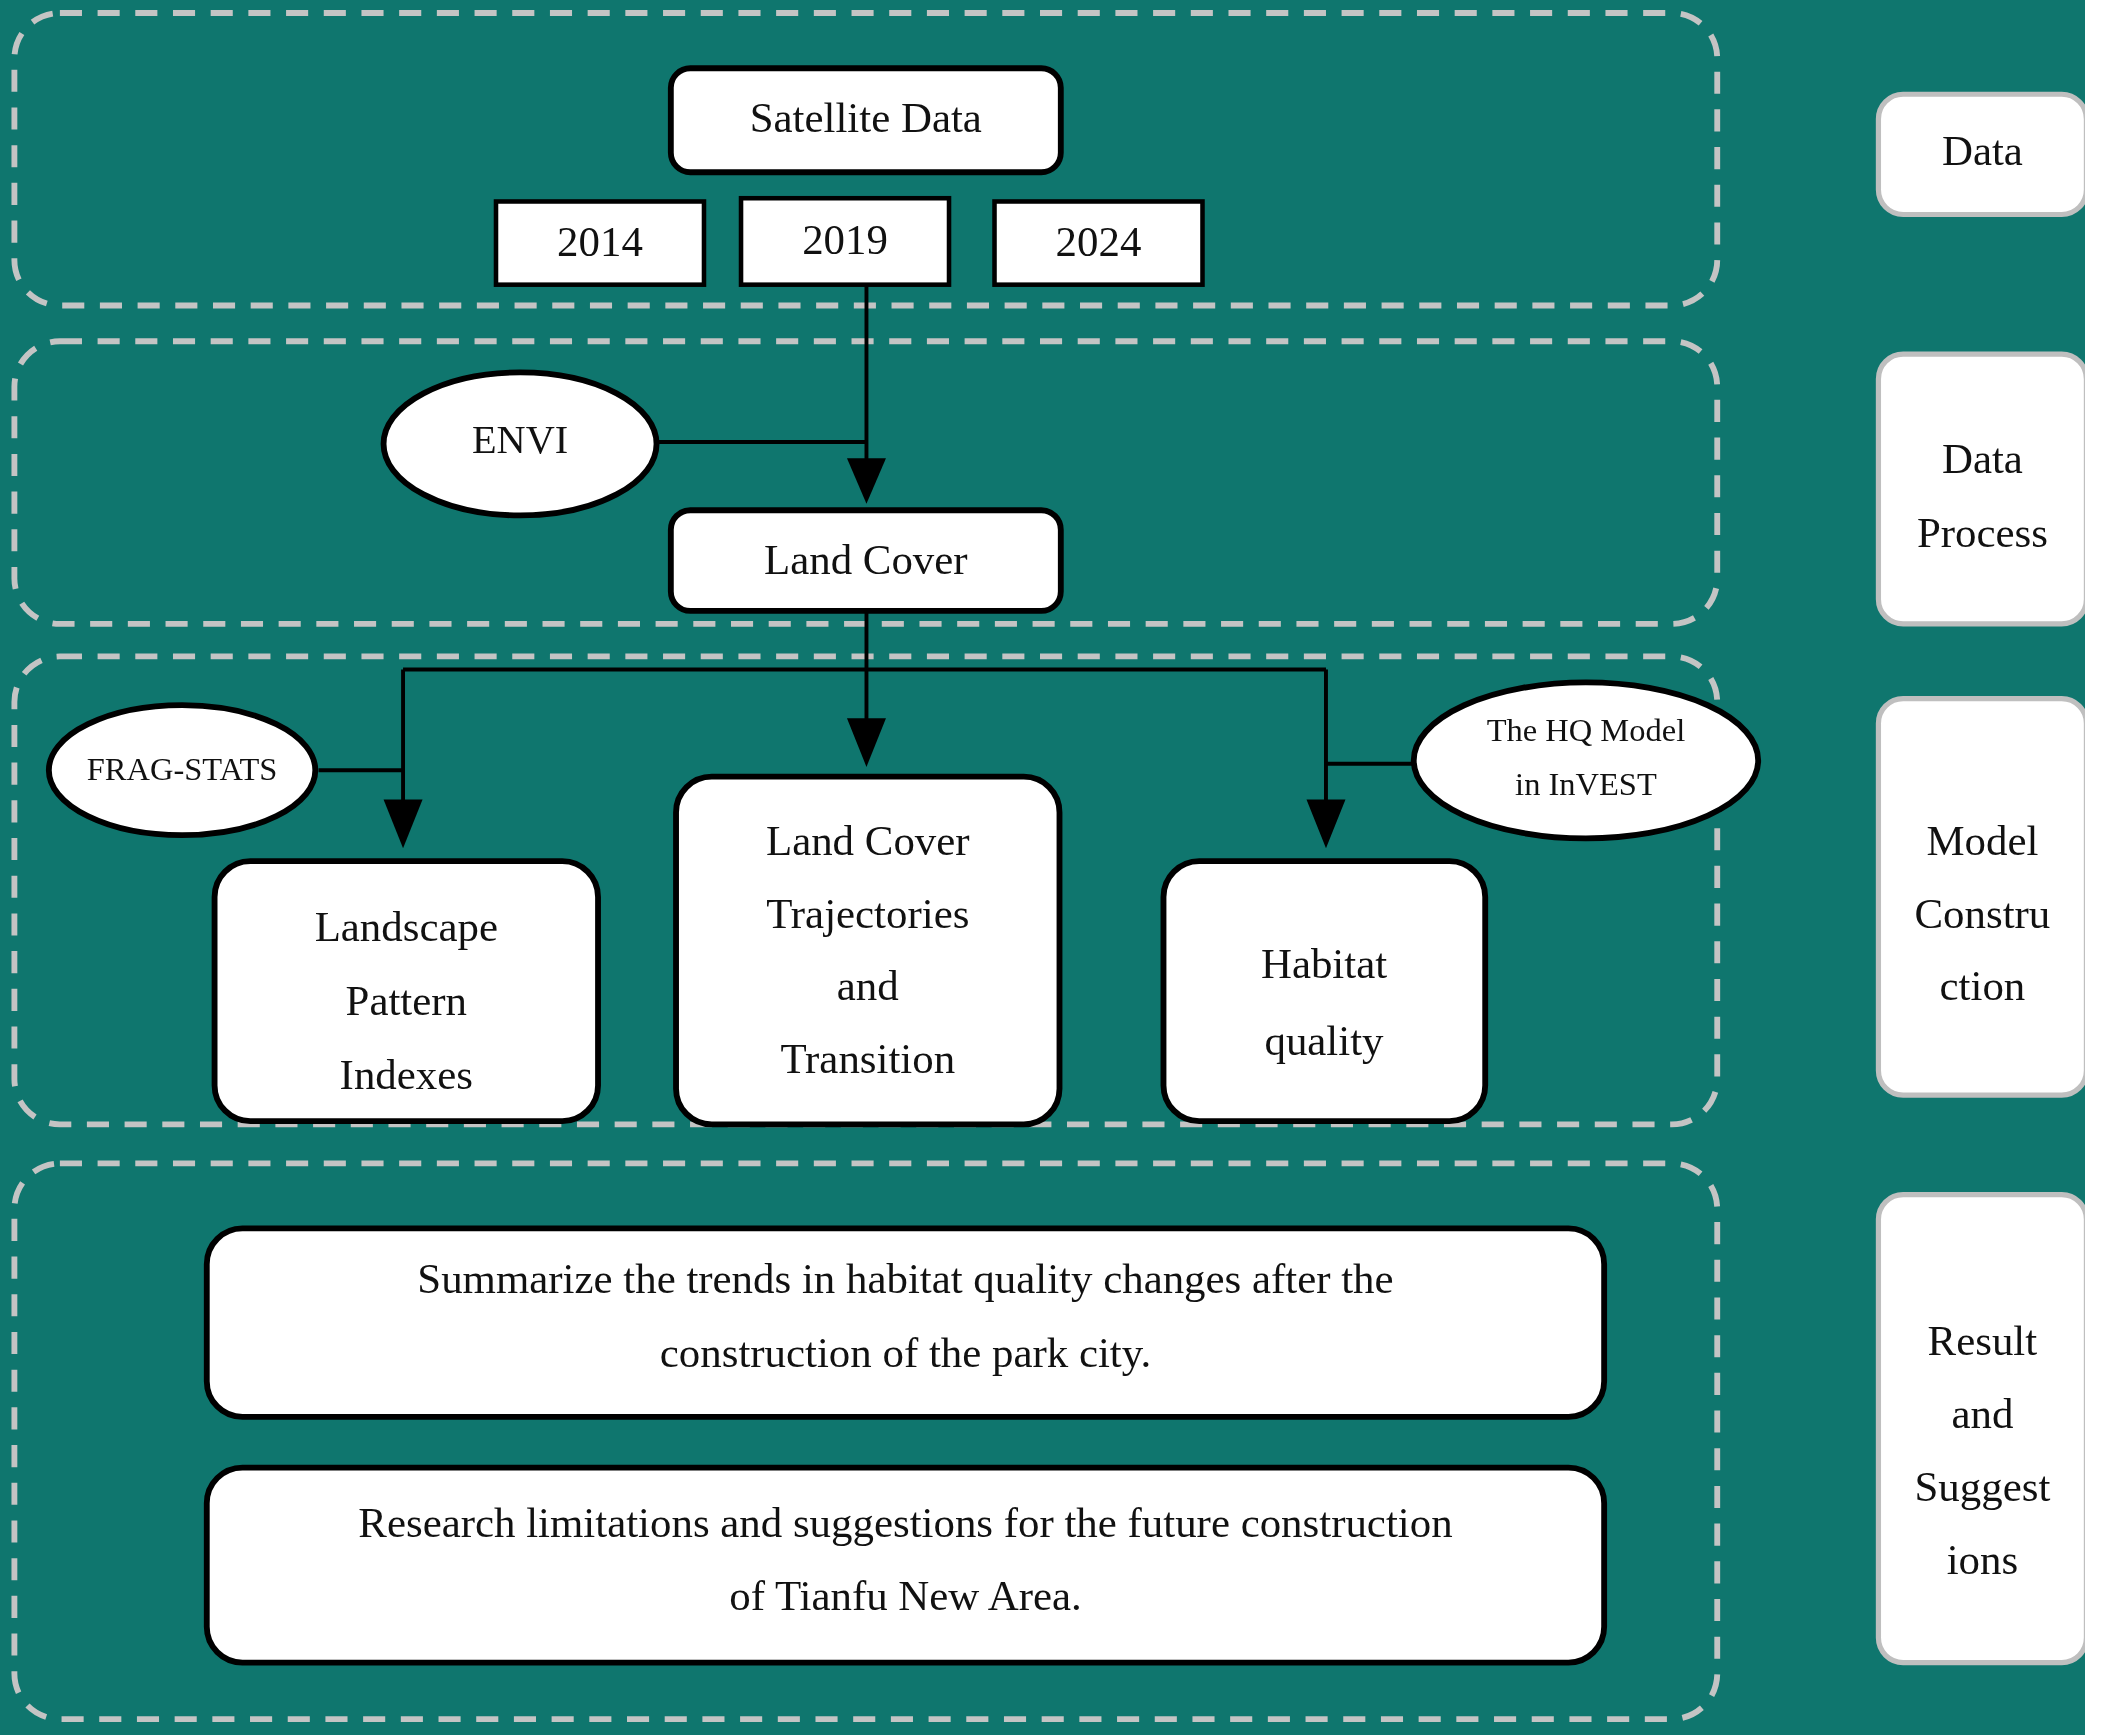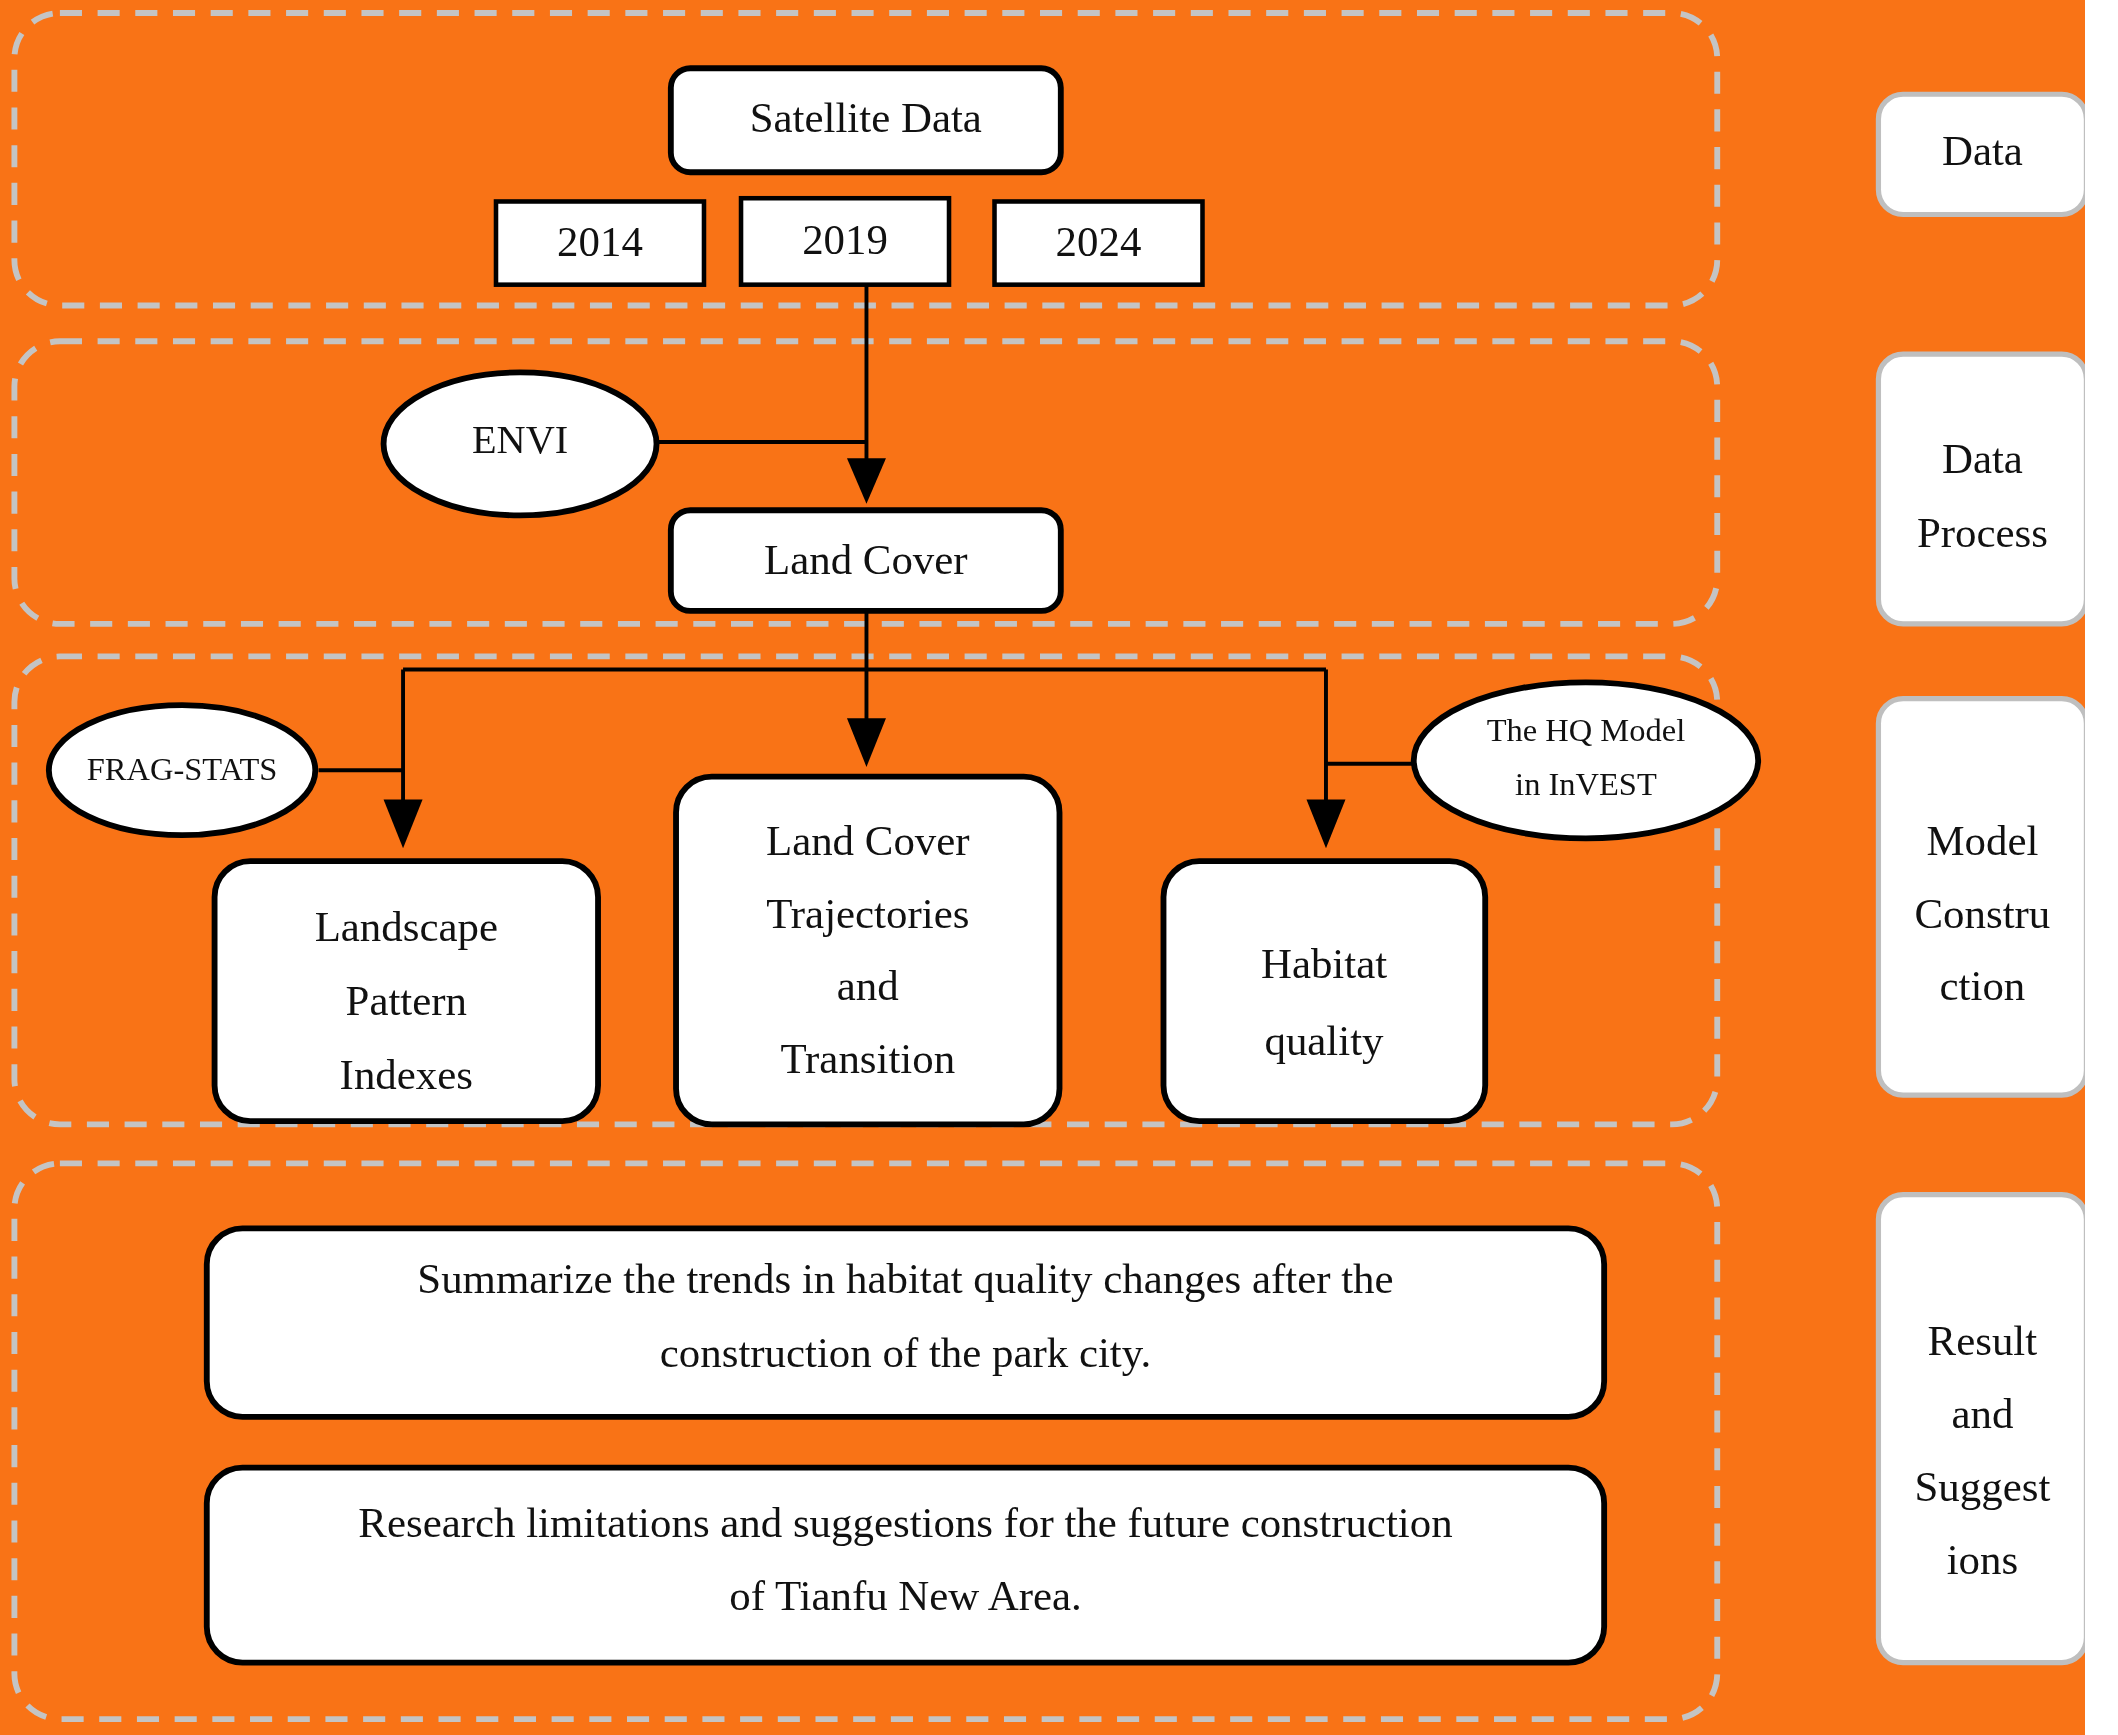--- a/index.html
+++ b/index.html
@@ -4,21 +4,21 @@
 <style>
   html, body {
     margin: 0;
     padding: 0;
     background: #ffffff;
   }
   #stage {
     position: relative;
     width: 2085px;
     height: 1736px;
-    background: #f97316;
+    background: #0f766e;
     font-family: "Liberation Serif", "DejaVu Serif", serif;
     overflow: hidden;
   }
   svg.layer {
     position: absolute;
     left: 0;
     top: 0;
     width: 2119px;
     height: 1736px;
   }

